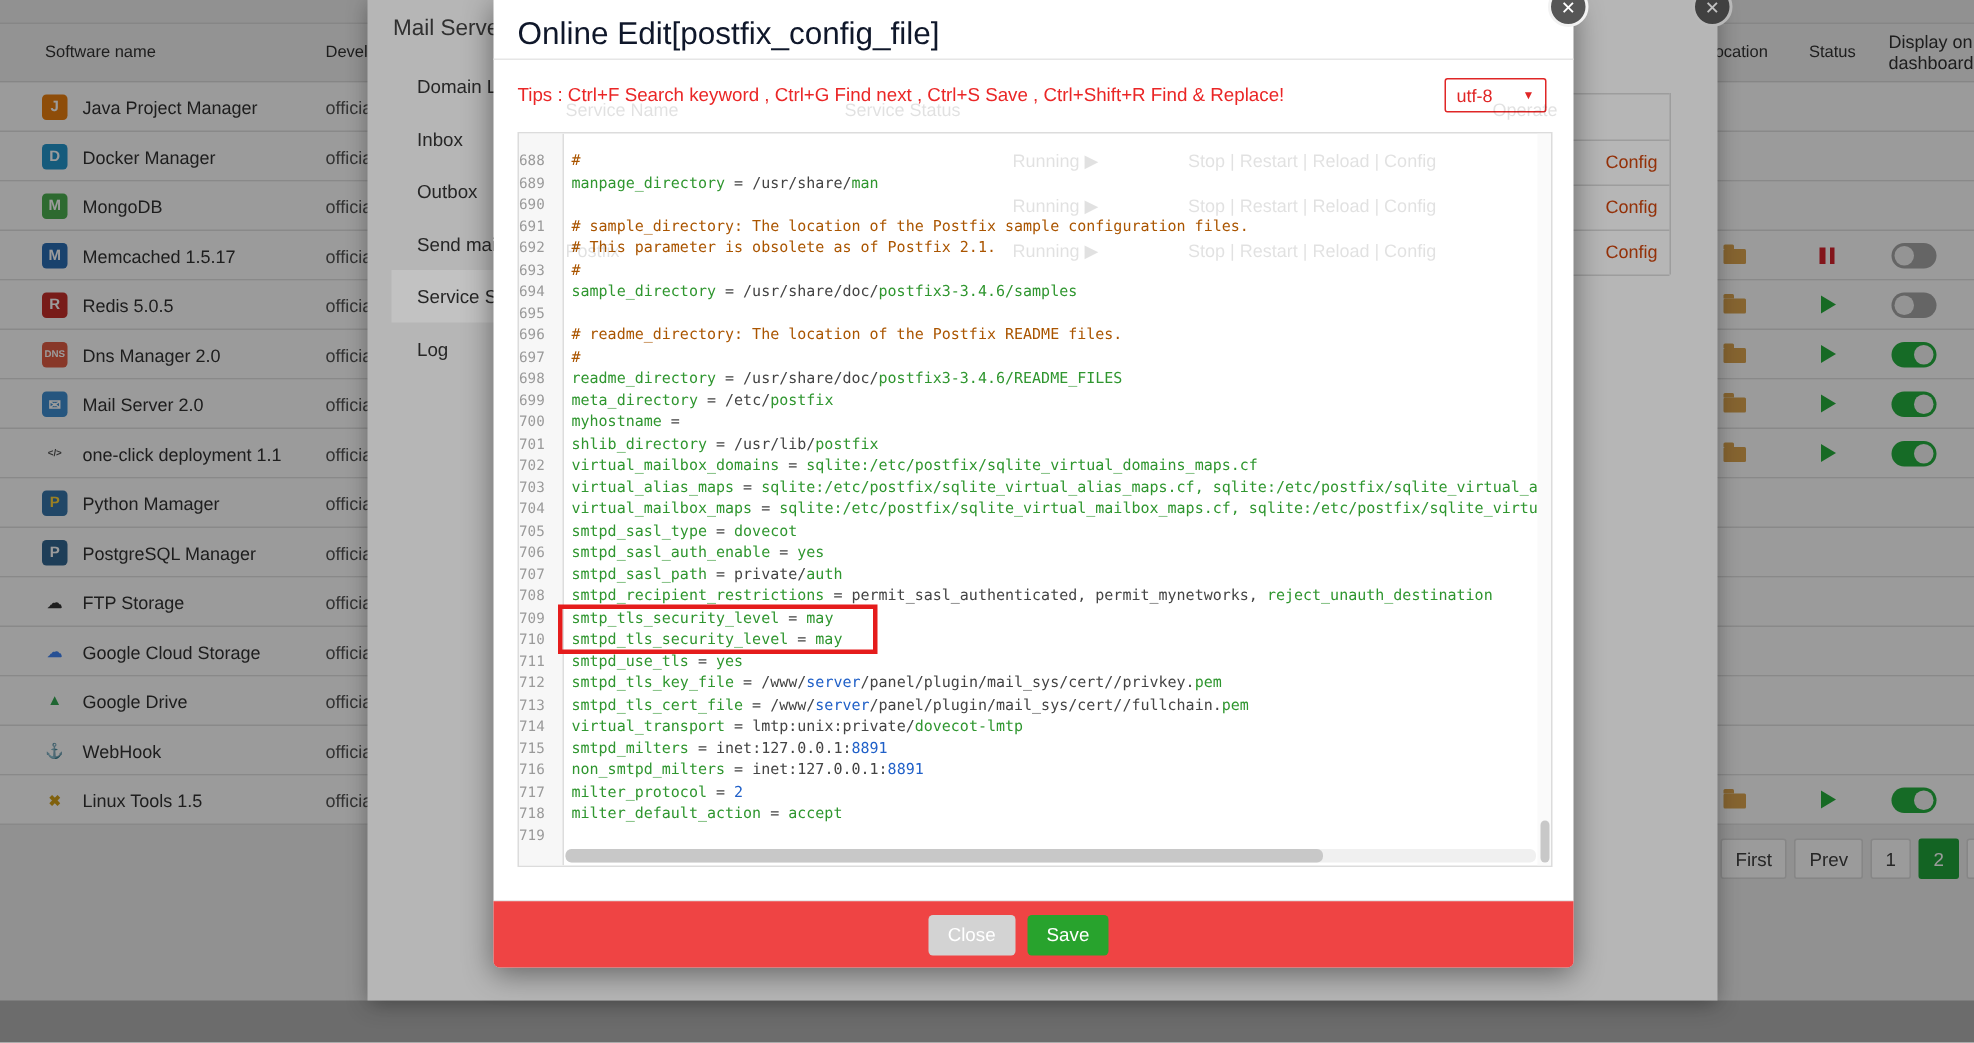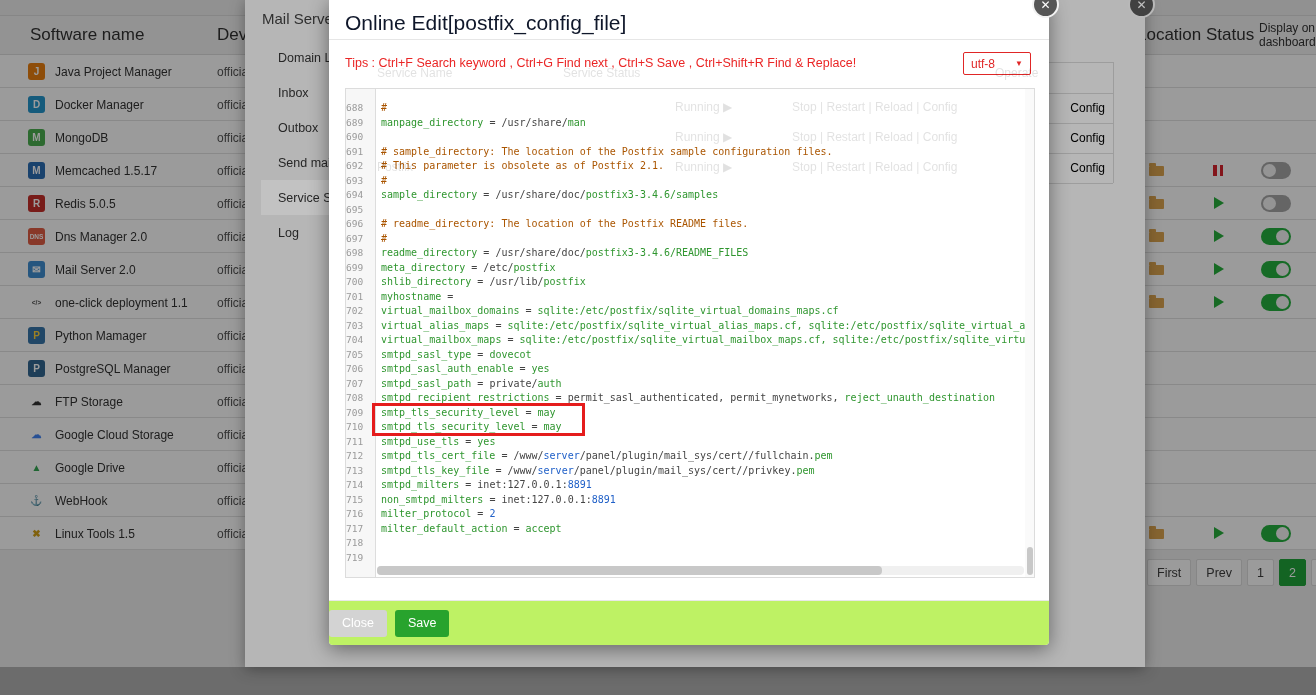--- a/index.html
+++ b/index.html
@@ -8,21 +8,21 @@
     position:relative; width:1316px; height:695px; overflow:hidden;
     background:#efefef; font-family:"Liberation Sans", sans-serif;
     -webkit-font-smoothing:antialiased;
   }
   
   .page { position:absolute; inset:0; z-index:0; }
   .bottom-band { position:absolute; left:0; top:667px; width:1316px; height:28px; background:#b2b2b2; }
   .tbl-header { position:absolute; left:0; top:15px; width:1316px; height:40px;
     background:#f2f2f2; border-top:1px solid #ddd; border-bottom:1px solid #ddd; }
   .tbl-header .hcell { position:absolute; top:0; height:100%; display:flex; align-items:center;
-    font-size:17px; color:#333; }
+    font-size:11px; color:#333; }
   .t-row { position:absolute; left:0; width:1316px; height:33px; background:#fff;
     border-bottom:1px solid #e3e3e3; }
   .sw-icon { position:absolute; left:28px; top:8px; width:17px; height:17px; border-radius:3px;
     display:flex; align-items:center; justify-content:center; font-weight:bold; font-size:10px; }
   .sw-name { position:absolute; left:55px; top:0; height:33px; display:flex; align-items:center;
     font-size:12px; color:#333; white-space:nowrap; }
   .sw-dev { position:absolute; left:217px; top:0; height:33px; display:flex; align-items:center;
     font-size:12px; color:#555; }
   .folder-ic { position:absolute; left:1149px; top:12px; width:15px; height:10px;
     background:#dca550; border-radius:1px; }
@@ -52,21 +52,21 @@
   .mm-item { height:35px; display:flex; align-items:center; padding-left:17px;
     font-size:12.5px; color:#333; cursor:pointer; }
   .mm-item.active { background:#ffffff; }
   .close-btn { position:absolute; width:27px; height:27px; border-radius:50%;
     background:#565656; border:2px solid #f2f2f2; color:#fff; display:flex; align-items:center;
     justify-content:center; font-size:12px; line-height:1; cursor:pointer; z-index:5; }
   .svc-strip .vline { position:absolute; left:868px; top:62px; width:1px; height:121px; background:#cfcfcf; }
   .svc-strip .hline { position:absolute; left:600px; width:268px; height:1px; background:#cfcfcf; }
   .svc-cell { position:absolute; left:600px; width:260px; height:30px; display:flex;
     align-items:center; justify-content:flex-end; white-space:nowrap; font-size:12px; color:#555; }
-  .svc-cell .cfg { color:#000000;margin-left:24px; }
+  .svc-cell .cfg { color:#c2410c;margin-left:24px; }
   
   .edit-modal { position:absolute; left:329px; top:0; width:720px; height:645px; z-index:40;
     background:#fff; border-radius:0 0 4px 4px; box-shadow:0 4px 20px rgba(0,0,0,.45); }
   .em-header { position:absolute; left:0; top:0; width:100%; height:40px; border-bottom:1px solid #e6e6e6; }
   .em-title { position:absolute; left:16px; top:11px; font-size:21px; color:#0f172a; }
   .em-tips { position:absolute; left:16px; top:56px; font-size:12.5px; color:#ea2626; }
   .enc-select { position:absolute; left:634px; top:52px; width:68px; height:23px;
     border:1px solid #e02626; border-radius:2px; background:#fff; color:#e02626; font-size:12px;
     display:flex; align-items:center; padding:0 7px; justify-content:space-between; cursor:pointer; }
   .enc-select .arr { font-size:8px; }
@@ -81,23 +81,23 @@
   .cl .k { color:#2f962f; } .cl .g { color:#2f962f;text-align:right; } .cl .p { color:#444; }
   .cl .c { color:#aa5500; } .cl .b { color:#2060c8; }
   .hl-box { position:absolute; left:26px; top:314px; width:213px; height:33px;
     border:3px solid #e51c1c; z-index:4; pointer-events:none; }
   .vsb { position:absolute; right:0; top:0; width:9px; height:100%; background:#fafafa; }
   .vsb .thumb { position:absolute; left:1.5px; bottom:2px; width:6px; height:28px; background:#c8c8c8; border-radius:3px; }
   .hsb { position:absolute; left:31px; right:10px; bottom:2px; height:9px; background:#f0f0f0; border-radius:4px; }
   .hsb .thumb { position:absolute; left:0; top:0; width:505px; height:9px; background:#c8c8c8; border-radius:4px; }
   .ghost { position:absolute; inset:0; z-index:6; opacity:0.13; color:#222; pointer-events:none; font-size:12px;text-decoration:underline; }
   .ghost span { position:absolute; white-space:nowrap; }
-  .em-footer { position:absolute; left:0; bottom:0; width:100%; height:45px; background:#bef264;
+  .em-footer { position:absolute; left:0; bottom:0; width:100%; height:45px; background:#ef4444;
     border-top:1px solid #e8e8e8; border-radius:0 0 4px 4px;
-    display:flex; align-items:center; justify-content:flex-start; padding-right:20px; gap:8px; }
+    display:flex; align-items:center; justify-content:center; padding-right:20px; gap:8px; }
   .btn { height:27px; border:none; border-radius:3px; color:#fff; font-size:12.5px;
     font-family:"Liberation Sans", sans-serif; padding:0 13px; cursor:pointer; }
   .btn-close { background:#d3d3d3; }
   .btn-save { background:#28a32d; }
 </style>
 </head>
 <body>
 
 <div id="canvas">
 
@@ -318,34 +318,35 @@
           <div class="cl"></div>
           <div class="cl"><span class="c"># sample_directory: The location of the Postfix sample configuration files.</span></div>
           <div class="cl"><span class="c"># This parameter is obsolete as of Postfix 2.1.</span></div>
           <div class="cl"><span class="c">#</span></div>
           <div class="cl"><span class="k">sample_directory</span><span class="p"> = </span><span class="p">/usr/share/doc/</span><span class="g">postfix3-3.4.6/samples</span></div>
           <div class="cl"></div>
           <div class="cl"><span class="c"># readme_directory: The location of the Postfix README files.</span></div>
           <div class="cl"><span class="c">#</span></div>
           <div class="cl"><span class="k">readme_directory</span><span class="p"> = </span><span class="p">/usr/share/doc/</span><span class="g">postfix3-3.4.6/README_FILES</span></div>
           <div class="cl"><span class="k">meta_directory</span><span class="p"> = </span><span class="p">/etc/</span><span class="g">postfix</span></div>
+          <div class="cl"><span class="k">myhostname</span><span class="p"> =</span></div>
           <div class="cl"><span class="k">shlib_directory</span><span class="p"> = </span><span class="p">/usr/lib/</span><span class="g">postfix</span></div>
-          <div class="cl"><span class="k">myhostname</span><span class="p"> =</span></div>
           <div class="cl"><span class="k">virtual_mailbox_domains</span><span class="p"> = </span><span class="g">sqlite:/etc/postfix/sqlite_virtual_domains_maps.cf</span></div>
           <div class="cl"><span class="k">virtual_alias_maps</span><span class="p"> = </span><span class="g">sqlite:/etc/postfix/sqlite_virtual_alias_maps.cf, sqlite:/etc/postfix/sqlite_virtual_alias_maps.cf</span></div>
           <div class="cl"><span class="k">virtual_mailbox_maps</span><span class="p"> = </span><span class="g">sqlite:/etc/postfix/sqlite_virtual_mailbox_maps.cf, sqlite:/etc/postfix/sqlite_virtual_mailbox</span></div>
           <div class="cl"><span class="k">smtpd_sasl_type</span><span class="p"> = </span><span class="g">dovecot</span></div>
           <div class="cl"><span class="k">smtpd_sasl_auth_enable</span><span class="p"> = </span><span class="g">yes</span></div>
           <div class="cl"><span class="k">smtpd_sasl_path</span><span class="p"> = </span><span class="p">private/</span><span class="g">auth</span></div>
           <div class="cl"><span class="k">smtpd_recipient_restrictions</span><span class="p"> = </span><span class="p">permit_sasl_authenticated, permit_mynetworks, </span><span class="g">reject_unauth_destination</span></div>
           <div class="cl"><span class="k">smtp_tls_security_level</span><span class="p"> = </span><span class="g">may</span></div>
           <div class="cl"><span class="k">smtpd_tls_security_level</span><span class="p"> = </span><span class="g">may</span></div>
           <div class="cl"><span class="k">smtpd_use_tls</span><span class="p"> = </span><span class="g">yes</span></div>
+          <div class="cl"><span class="k">smtpd_tls_key_file</span><span class="p"> = </span><span class="p">/www/</span><span class="b">server</span><span class="p">/panel/plugin/mail_sys/cert//privkey.</span><span class="g">pem</span></div>
           <div class="cl"><span class="k">smtpd_tls_cert_file</span><span class="p"> = </span><span class="p">/www/</span><span class="b">server</span><span class="p">/panel/plugin/mail_sys/cert//fullchain.</span><span class="g">pem</span></div>
-          <div class="cl"><span class="k">smtpd_tls_key_file</span><span class="p"> = </span><span class="p">/www/</span><span class="b">server</span><span class="p">/panel/plugin/mail_sys/cert//privkey.</span><span class="g">pem</span></div>
+          <div class="cl"><span class="k">virtual_transport</span><span class="p"> = </span><span class="p">lmtp:unix:private/</span><span class="g">dovecot-lmtp</span></div>
           <div class="cl"><span class="k">smtpd_milters</span><span class="p"> = </span><span class="p">inet:127.0.0.1:</span><span class="b">8891</span></div>
           <div class="cl"><span class="k">non_smtpd_milters</span><span class="p"> = </span><span class="p">inet:127.0.0.1:</span><span class="b">8891</span></div>
           <div class="cl"><span class="k">milter_protocol</span><span class="p"> = </span><span class="b">2</span></div>
           <div class="cl"><span class="k">milter_default_action</span><span class="p"> = </span><span class="g">accept</span></div>
           <div class="cl"></div>
         </div>
       <div class="hl-box"></div>
       <div class="vsb">
           <div class="thumb"></div>
         </div>

